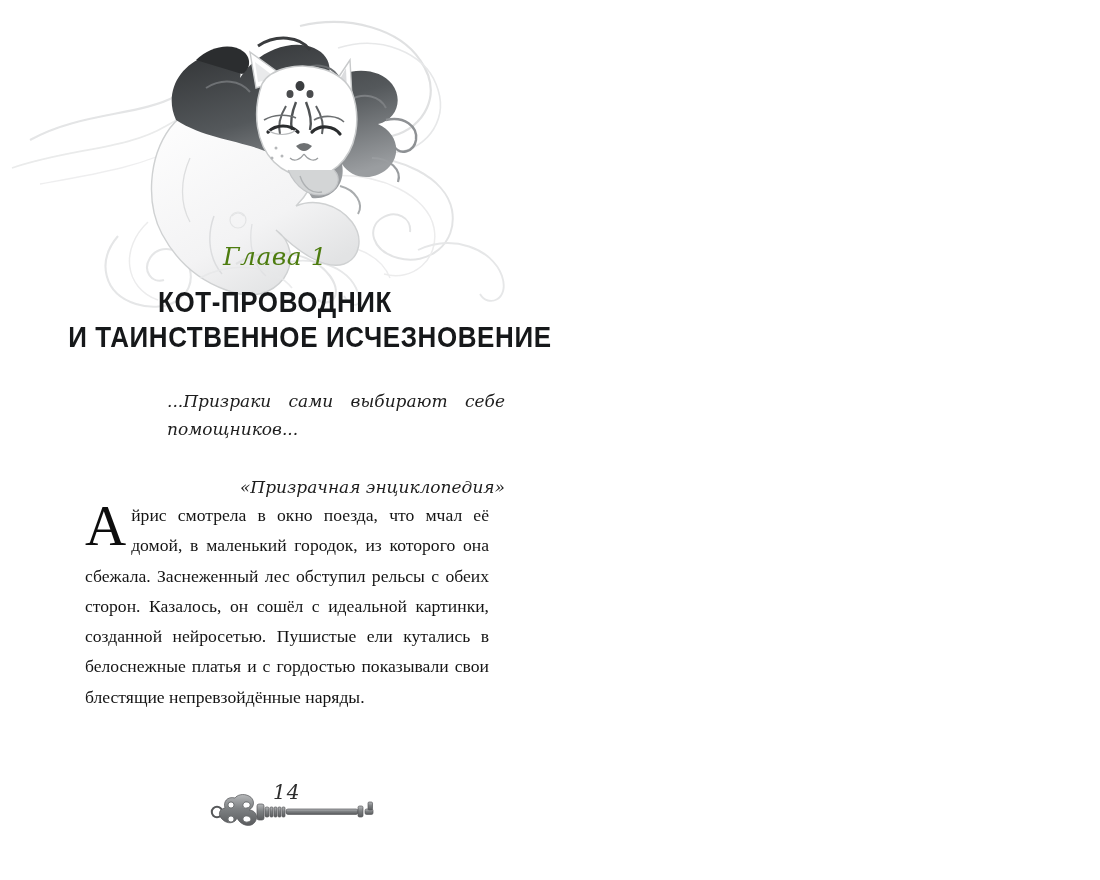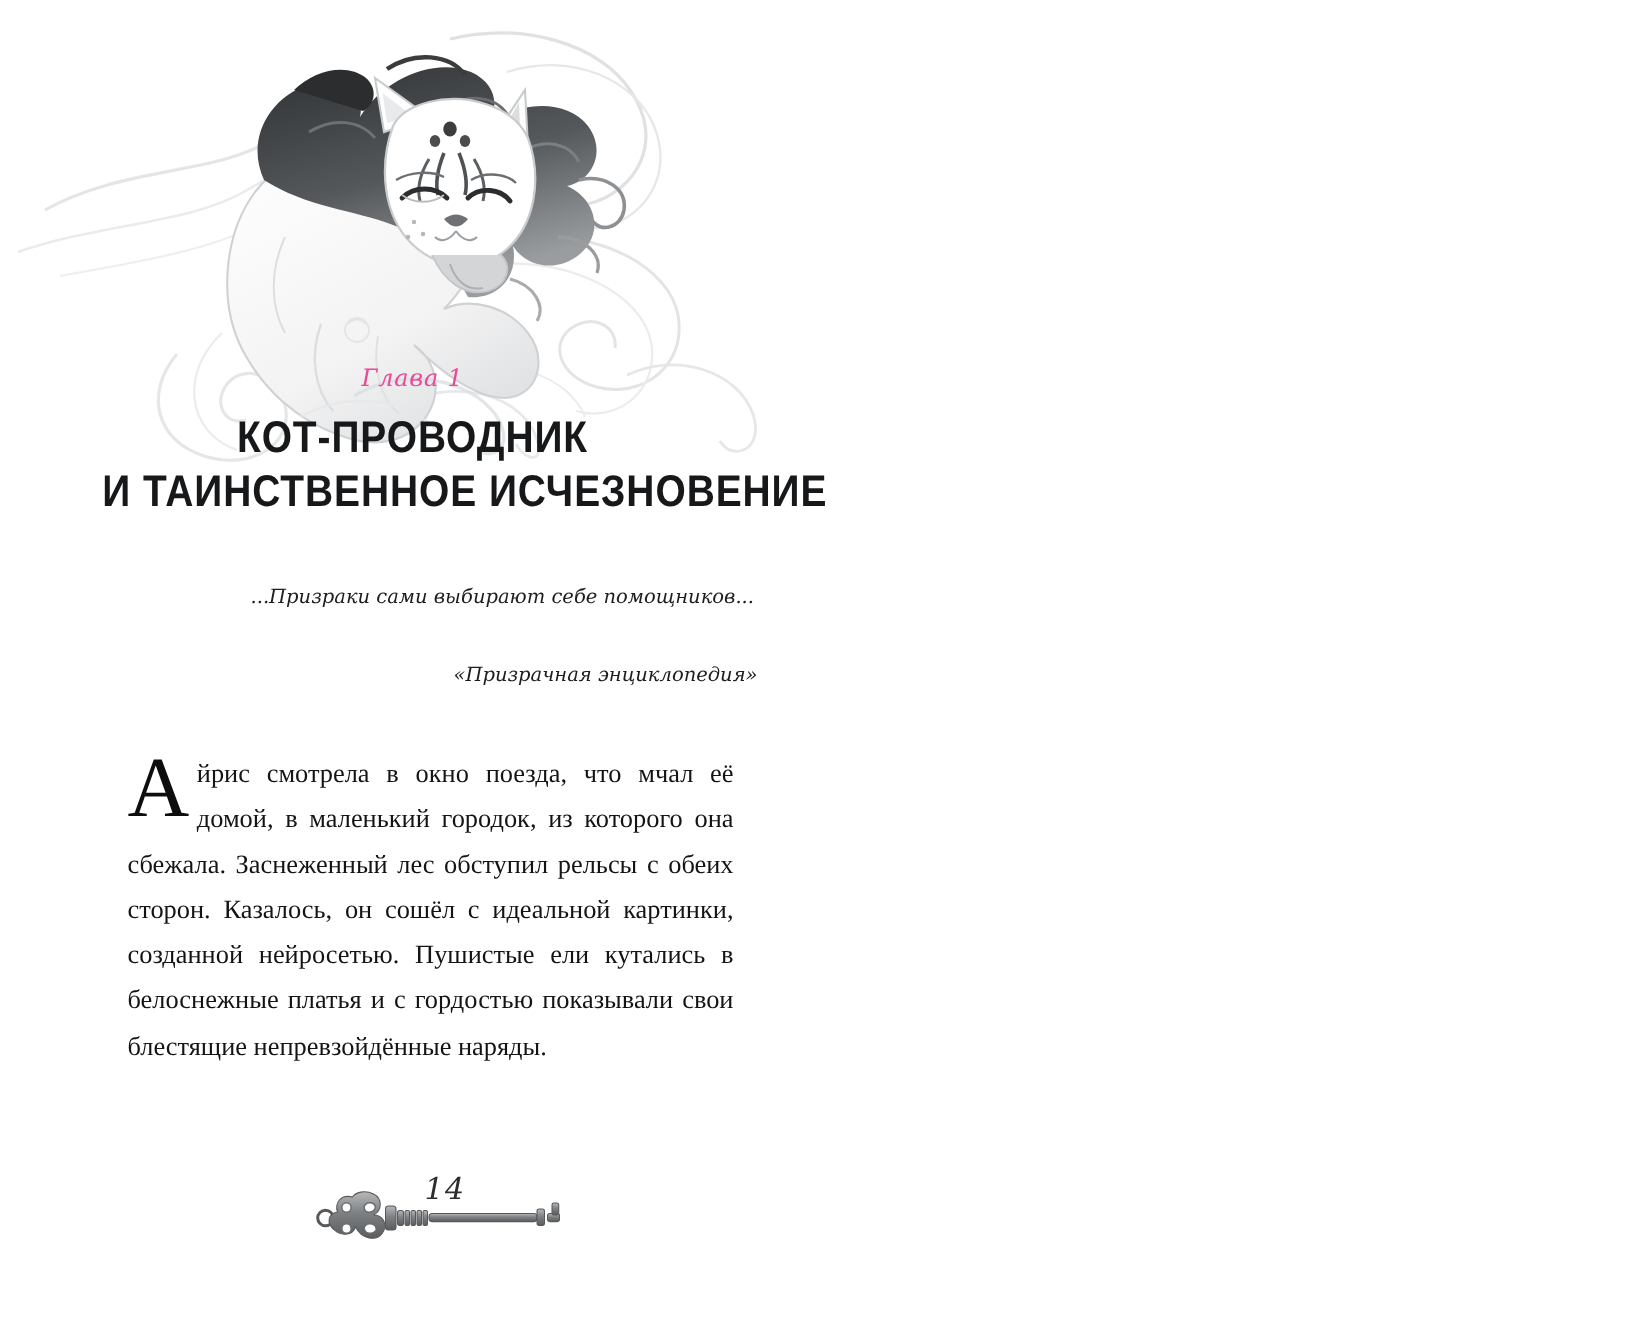--- a/index.html
+++ b/index.html
@@ -40,22 +40,22 @@
   #chapter-head {
     position: absolute;
     left: 40px;
     top: 243px;
     width: 470px;
     text-align: center;
   }
   #chapter-label {
     font-family: "DejaVu Serif", serif;
     font-style: italic;
-    font-size: 16px;
-    color: #ec4899;
+    font-size: 25px;
+    color: #4d7c0f;
     letter-spacing: 0.5px;
     line-height: 1.1;
     margin-bottom: 13px;
   }
   .chapter-title-line {
     font-family: "Liberation Sans", sans-serif;
     font-weight: bold;
     font-size: 29.5px;
     line-height: 1.22;
     letter-spacing: 0.7px;
@@ -66,21 +66,21 @@
   }
 
   
   #epigraph {
     position: absolute;
     right: 45px;
     top: 388px;
     width: 338px;
     font-family: "DejaVu Serif", serif;
     font-style: italic;
-    font-size: 13px;
+    font-size: 17px;
     line-height: 1.62;
     color: #1d1d1d;
     text-align: right;
   }
   #epigraph .eg-quote {
     text-align: justify;
     text-align-last: left;
     margin-bottom: 1px;
   }
   #epigraph .eg-src,
@@ -120,21 +120,20 @@
   .folio-left  { left: 205px; }
   .folio svg { position: absolute; left: 0; top: 0; }
   .folio-num {
     position: absolute;
     top: -2px;
     font-family: "DejaVu Serif", serif;
     font-style: italic;
     font-size: 20px;
     color: #2e2e2e;
     letter-spacing: 1px;
-    margin-left: 10px;
   }
   .folio-left  .folio-num { left: 68px; }
 </style>
 </head>
 <body>
 
 <div id="spread">
 
   <div class="page page-left">
 

